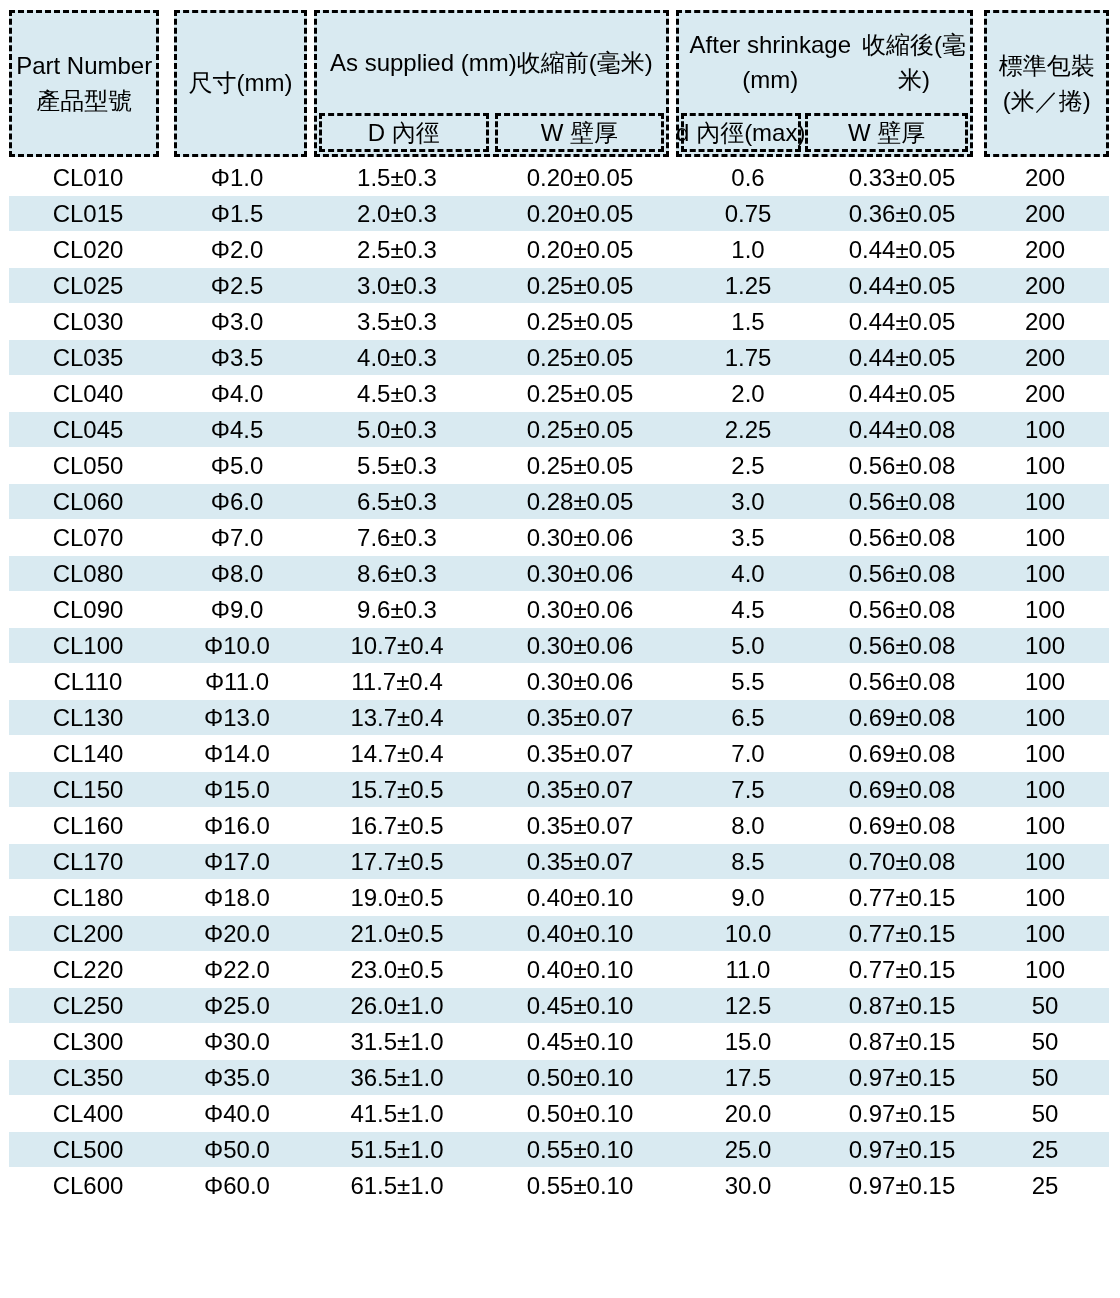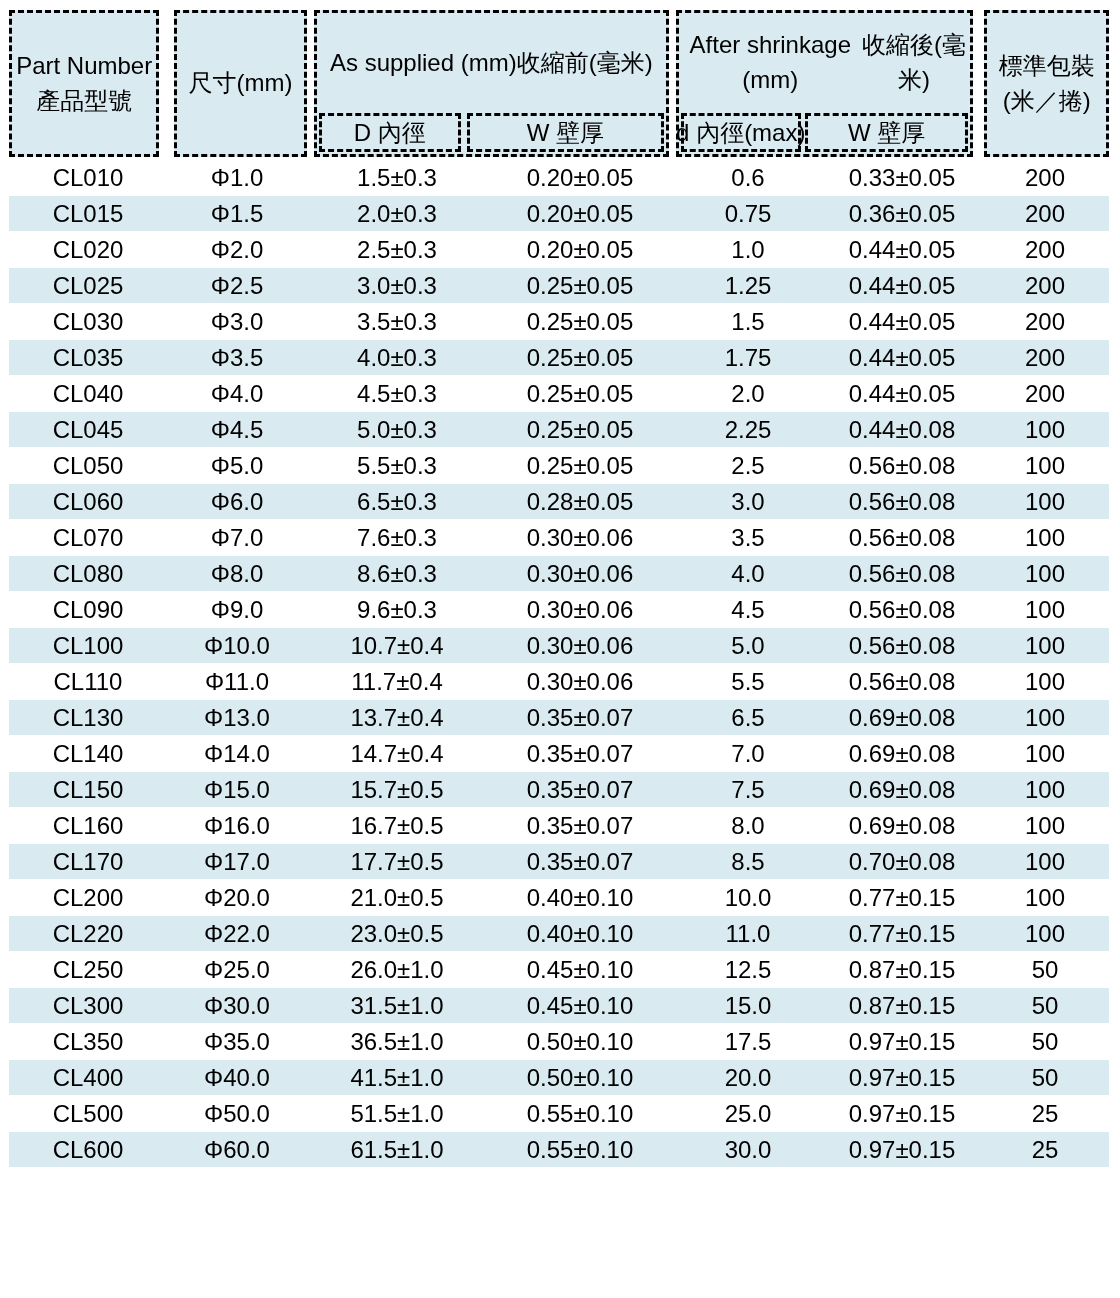--- a/index.html
+++ b/index.html
@@ -33,21 +33,21 @@
   .gtitle{
     flex:1;display:flex;flex-direction:row;justify-content:center;align-items:center;
     text-align:center;font-size:24px;line-height:1.45;
   }
   .subrow{display:flex;height:39px;}
   .sbox{
     background:var(--stripe);border:3px dashed var(--border);
     display:flex;align-items:center;justify-content:center;
     font-size:24px;white-space:nowrap;
   }
-  .b3 .s1{width:142px;margin-right:6px;}
+  .b3 .s1{width:170px;margin-right:6px;}
   .b3 .s2{flex:1;}
   .b4 .s1{width:120px;margin-right:4px;}
   .b4 .s2{flex:1;}
 
   
   table.data{
     width:1100px;border-collapse:collapse;table-layout:fixed;
     margin-top:2px;
   }
   table.data td{
@@ -288,20 +288,29 @@
         <tr>
           <td>CL170</td>
           <td>Φ17.0</td>
           <td>17.7±0.5</td>
           <td>0.35±0.07</td>
           <td>8.5</td>
           <td>0.70±0.08</td>
           <td>100</td>
         </tr>
         <tr>
+          <td>CL180</td>
+          <td>Φ18.0</td>
+          <td>19.0±0.5</td>
+          <td>0.40±0.10</td>
+          <td>9.0</td>
+          <td>0.77±0.15</td>
+          <td>100</td>
+        </tr>
+        <tr>
           <td>CL200</td>
           <td>Φ20.0</td>
           <td>21.0±0.5</td>
           <td>0.40±0.10</td>
           <td>10.0</td>
           <td>0.77±0.15</td>
           <td>100</td>
         </tr>
         <tr>
           <td>CL220</td>

